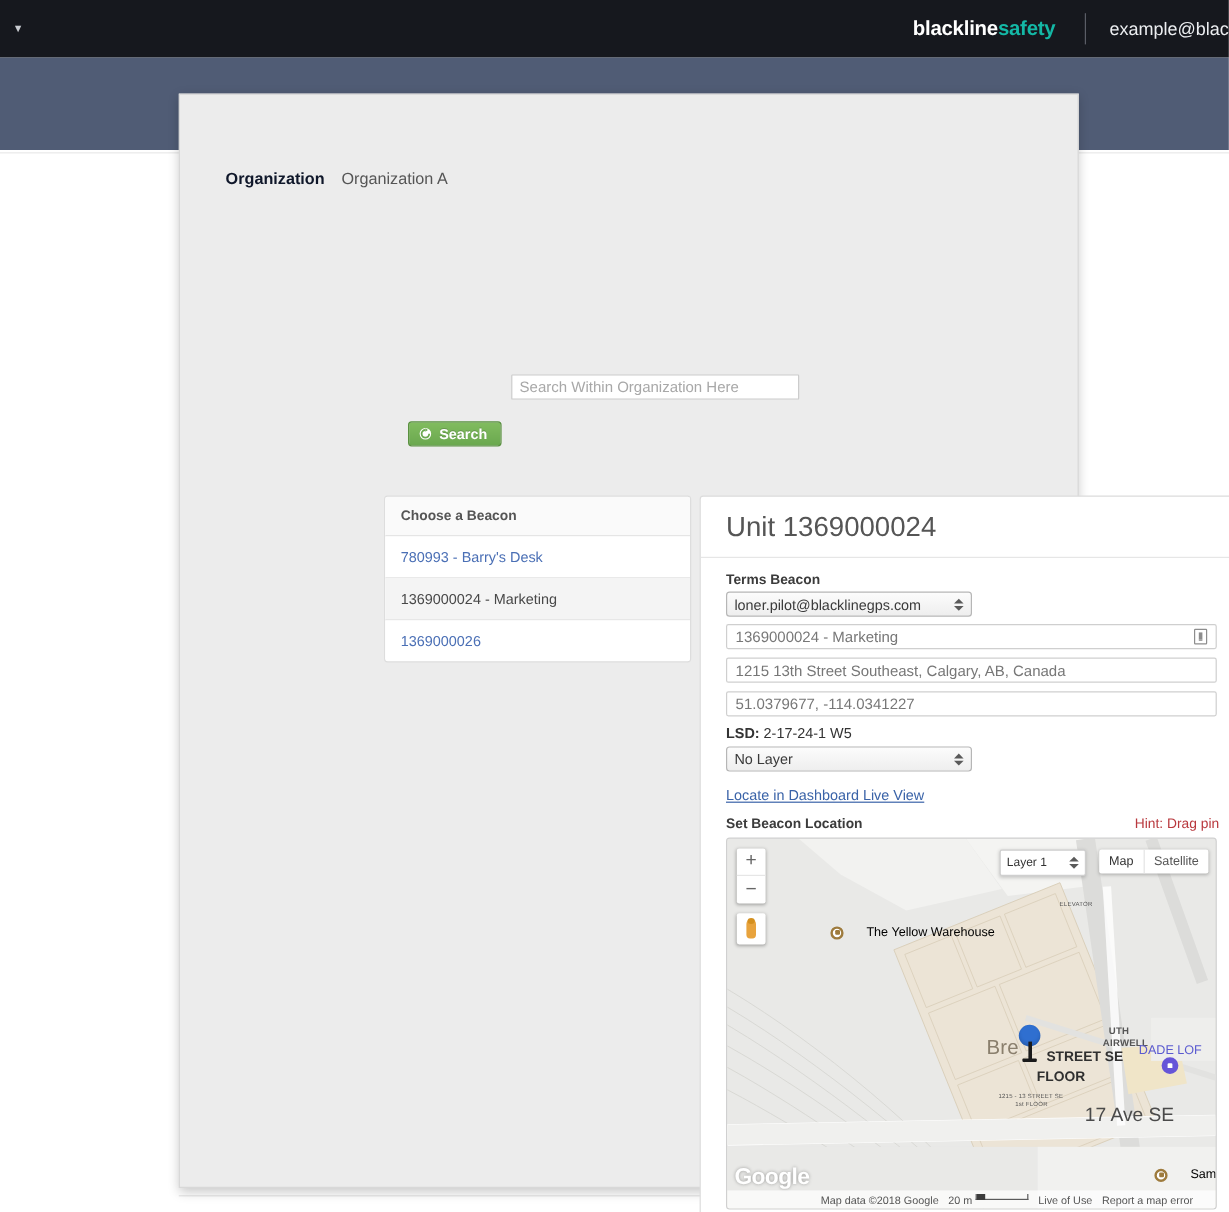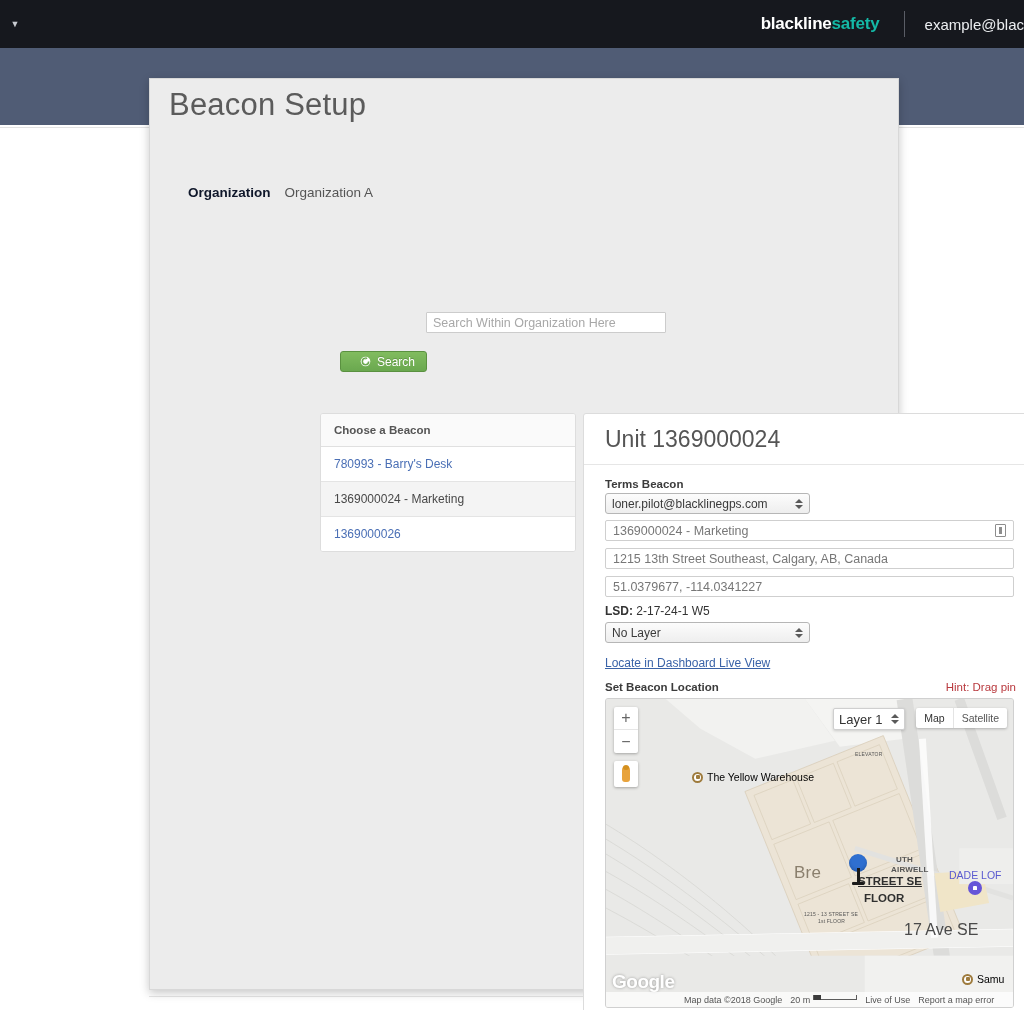--- a/index.html
+++ b/index.html
@@ -82,24 +82,24 @@
     width: 240px; height: 21px;
     border: 1px solid #cccccc; background: #fff;
     font-size: 12.5px; color: #999; padding: 2px 6px;
     font-family: "Liberation Sans", sans-serif;
     border-radius: 1px;
   }
   .search-input::placeholder { color: #a8a8a8; }
 
   .btn-search {
     position: absolute; left: 190px; top: 272px;
-    height: 21px; padding: 0 11px 0 19px;
+    height: 21px; padding: 0 11px 0 8px;
     background: linear-gradient(#81bc5f, #6aa84f);
     border: 1px solid #5a9140; border-radius: 3px;
-    color: #ffffff; font-size: 12px; font-weight: normal;
+    color: #ffffff; font-size: 12px; font-weight: bold;
     display: flex; align-items: center; gap: 6px;
     cursor: pointer; text-shadow: 0 -1px 0 rgba(0,0,0,0.18);
   }
   .ico-refresh {
     width: 11px; height: 11px; display: inline-block; position: relative;
   }
   .ico-refresh svg { display: block; }
 
   
   .beacon-panel {
@@ -226,40 +226,40 @@
   .pegman-body::before {
     content: ""; position: absolute; left: 1px; top: -1px;
     width: 6px; height: 5px; border-radius: 50%; background: #d4901f;
   }
 
   .layer-select {
     position: absolute; right: 108px; top: 9px; z-index: 30;
     width: 72px; height: 22px; background: #ffffff;
     border: 1px solid #cfcfcf; border-radius: 2px;
     display: flex; align-items: center; padding: 0 5px;
-    font-size: 13px; color: #333; cursor: pointer;
+    font-size: 10px; color: #333; cursor: pointer;
     box-shadow: 0 1px 3px rgba(0,0,0,0.18);
   }
   .layer-select .sel-text { flex: 1; }
 
   .maptype {
     position: absolute; right: 6px; top: 9px; z-index: 30;
     display: flex; background: #ffffff; border-radius: 2px;
     box-shadow: 0 1px 3px rgba(0,0,0,0.25); overflow: hidden;
   }
   .maptype div {
     padding: 4px 8px; font-size: 10.5px; color: #555; cursor: pointer;
     white-space: nowrap;
   }
   .maptype div.sel { color: #333; font-weight: normal; }
   .maptype div + div { border-left: 1px solid #e4e4e4; }
 
   .poi {
     position: absolute; z-index: 20; display: flex; align-items: center;
-    gap: 4px; font-size: 10.5px; white-space: nowrap;
+    gap: 19px; font-size: 10.5px; white-space: nowrap;
   }
   .poi-dot {
     width: 11px; height: 11px; border-radius: 50%;
     border: 2px solid #9e7b3d; background: #ffffff;
     display: flex; align-items: center; justify-content: center;
     flex: 0 0 auto;
   }
   .poi-dot::after {
     content: ""; width: 4px; height: 4px; background: #9e7b3d; border-radius: 1px;
   }
@@ -269,21 +269,21 @@
   .street-label {
     position: absolute; z-index: 18; font-size: 16px; color: #4a4a4a;
     white-space: nowrap;
   }
   .floor-label {
     position: absolute; z-index: 18; font-size: 11.5px; font-weight: bold;
     color: #2f2f2f; white-space: nowrap; line-height: 14px;
   }
   .tiny-label {
     position: absolute; z-index: 18; font-size: 4px; color: #555;
-    white-space: nowrap; letter-spacing: .2px;
+    white-space: nowrap; letter-spacing: .2px; margin-left: 28px;
   }
 
   .pin {
     position: absolute; z-index: 25; width: 18px; height: 30px;
   }
   .pin .head {
     position: absolute; left: 0; top: 0; width: 18px; height: 18px;
     border-radius: 50%; background: #2f6fd0;
     box-shadow: inset 0 -2px 3px rgba(0,0,0,0.15);
   }
@@ -338,21 +338,20 @@
   </div>
 </div>
 
 <div class="slateband"></div>
 <div class="whitestrip"></div>
 <div class="page-bg"></div>
 <div class="bottom-rule"></div>
 
 <div class="modal">
 
-  <h1 class="page-title">Beacon Setup</h1>
 
   <div class="org-row">
     <span class="org-label">Organization</span>
     <span class="org-value">Organization A</span>
   </div>
 
   <input class="search-input" type="text" placeholder="Search Within Organization Here" style="">
 
   <div class="btn-search">
     <span class="ico-refresh">
@@ -501,21 +500,21 @@
           <span class="poi-dot" style="width:14px;height:14px;"></span>
         </div>
 
         <div class="poi" style="left:356px; top:274px;">
           <span class="poi-dot"></span>
           <span>Samu</span>
         </div>
 
         <div class="street-label" style="left:298px; top:222px;">17 Ave SE</div>
 
-        <div class="floor-label" style="left:252px; top:175px;text-decoration:underline;">STREET SE</div>
+        <div class="floor-label" style="left:266px; top:175px;">STREET SE</div>
         <div class="floor-label" style="left:258px; top:192px;">FLOOR</div>
 
         <div class="tiny-label" style="left:198px; top:212px; font-size:5px;">1215 - 13 STREET SE</div>
         <div class="tiny-label" style="left:212px; top:219px; font-size:5px;">1st FLOOR</div>
 
         <div class="tiny-label" style="left:249px; top:52px; font-size:5px;">ELEVATOR</div>
         <div class="tiny-label" style="left:285px; top:166px; font-size:8px; font-weight:bold;">AIRWELL</div>
         <div class="tiny-label" style="left:290px; top:156px; font-size:8px; font-weight:bold;">UTH</div>
         <div class="tiny-label" style="left:188px; top:164px; font-size:17px; color:#8a7f6d;">Bre</div>
 

